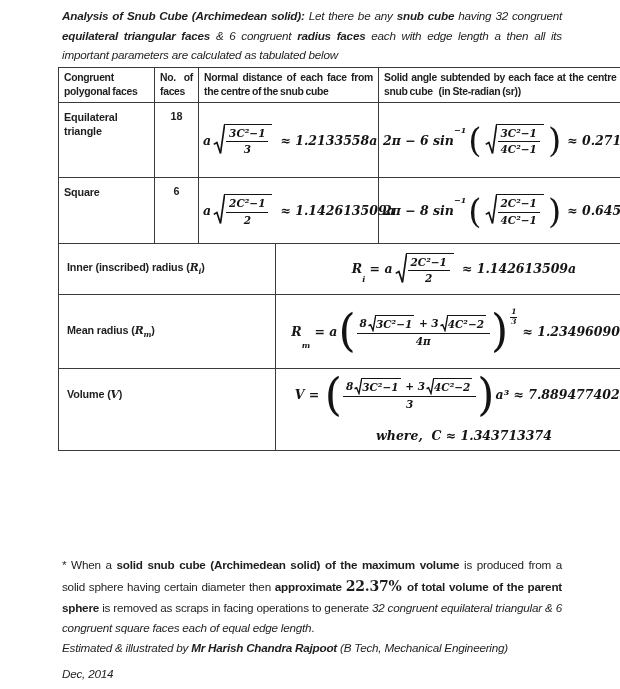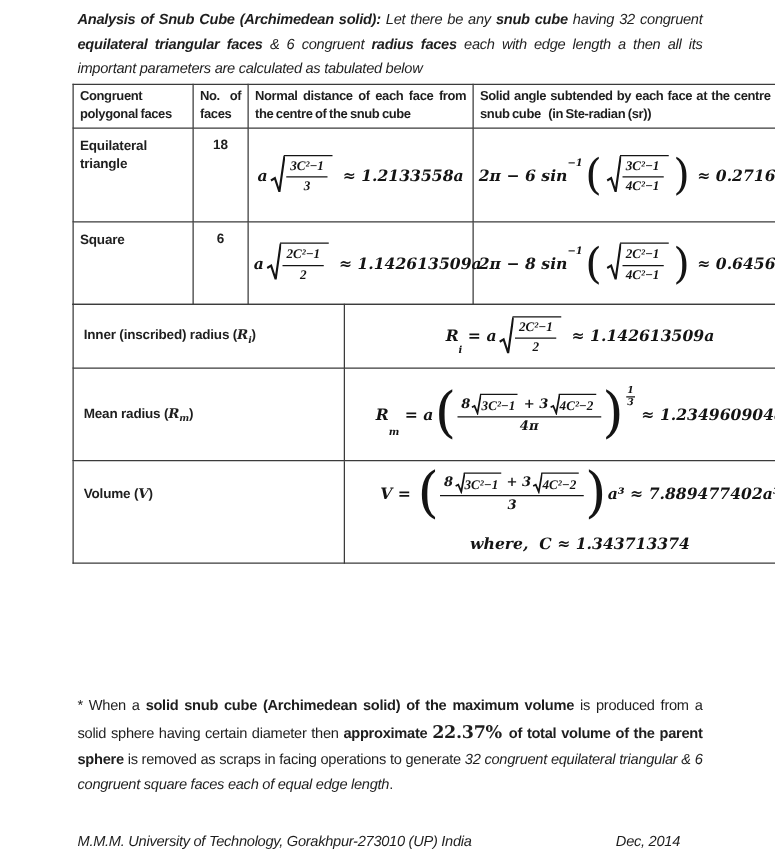--- a/index.html
+++ b/index.html
@@ -44,21 +44,21 @@
           font-family: "DejaVu Serif", "Liberation Serif", serif;
           font-style: italic; font-weight: bold; font-size: 12.5px; color: #141414; }
   .math span { white-space: pre; }
   .frac { display: inline-flex; flex-direction: column; align-items: stretch;
           font-size: 10.5px; line-height: 1.25; text-align: center; }
   .frac .num { display: flex; align-items: center; justify-content: center;
                border-bottom: 1.2px solid #141414; padding: 0 3px 1px; }
   .frac .den { padding-top: 1px; text-align: center; }
   .sqrt { display: inline-flex; align-items: stretch; margin: 0 3px 0 2px; }
   .rsvg { width: 12px; align-self: stretch; height: auto; min-height: 0; flex: 0 0 12px; }
-  .rbody { border-top: 1.3px solid #141414; padding: 2px 4px 0 2px; display: flex; align-items: flex-end; margin-left: -1px; font-family: Liberation Serif, serif; }
+  .rbody { border-top: 1.3px solid #141414; padding: 2px 4px 0 2px; display: flex; align-items: center; margin-left: -1px; }
   .sqrt.sm { margin: 0 1px; }
   .sqrt.sm .rsvg { width: 8px; flex-basis: 8px; }
   .sqrt.sm .rbody { padding: 1px 2px 0 1px; border-top-width: 1.1px; }
   .bp { font-style: normal; font-weight: 400; font-size: 34px; line-height: 30px; align-self: center; padding: 0 1px; }
   .bp.tall { font-size: 44px; line-height: 40px; }
   .msup { font-size: 8px; align-self: flex-start; margin-right: 1px; transform: translateY(1px); }
   .msub { font-size: 8px; align-self: flex-end; transform: translateY(-1px); }
   .expf { display: inline-flex; flex-direction: column; align-self: flex-start;
           font-size: 7.5px; line-height: 1.15; margin: -3px 0 0 1px; text-align: center; }
   .expf .en { border-bottom: 0.9px solid #141414; padding: 0 1px; }
@@ -257,19 +257,19 @@
                 </span>
           </div>
         </td>
       </tr>
     </tbody>
       </table>
   </div>
 
   <p class="para note"><span>* When a </span><b>solid snub cube (Archimedean solid) of the maximum volume </b><span>is produced from a solid sphere having certain diameter then </span><b>approximate </b><b class="serifnum">22.37% </b><b>of total volume of the parent sphere </b><span>is removed as scraps in facing operations to generate </span><span class="emph">32 congruent equilateral triangular &amp; 6 congruent square faces each of equal edge length</span><span>.</span></p>
 
+  <p class="byline"><span>Estimated &amp; illustrated by </span><b>Mr Harish Chandra Rajpoot </b><span>(B Tech, Mechanical Engineering)</span></p>
 
   <div class="footerline">
-    <span>M.M.M. University of Technology, Gorakhpur-273010 (UP) India</span>
     <span>Dec, 2014</span>
   </div>
 
 </div>
 
 </body></html>

